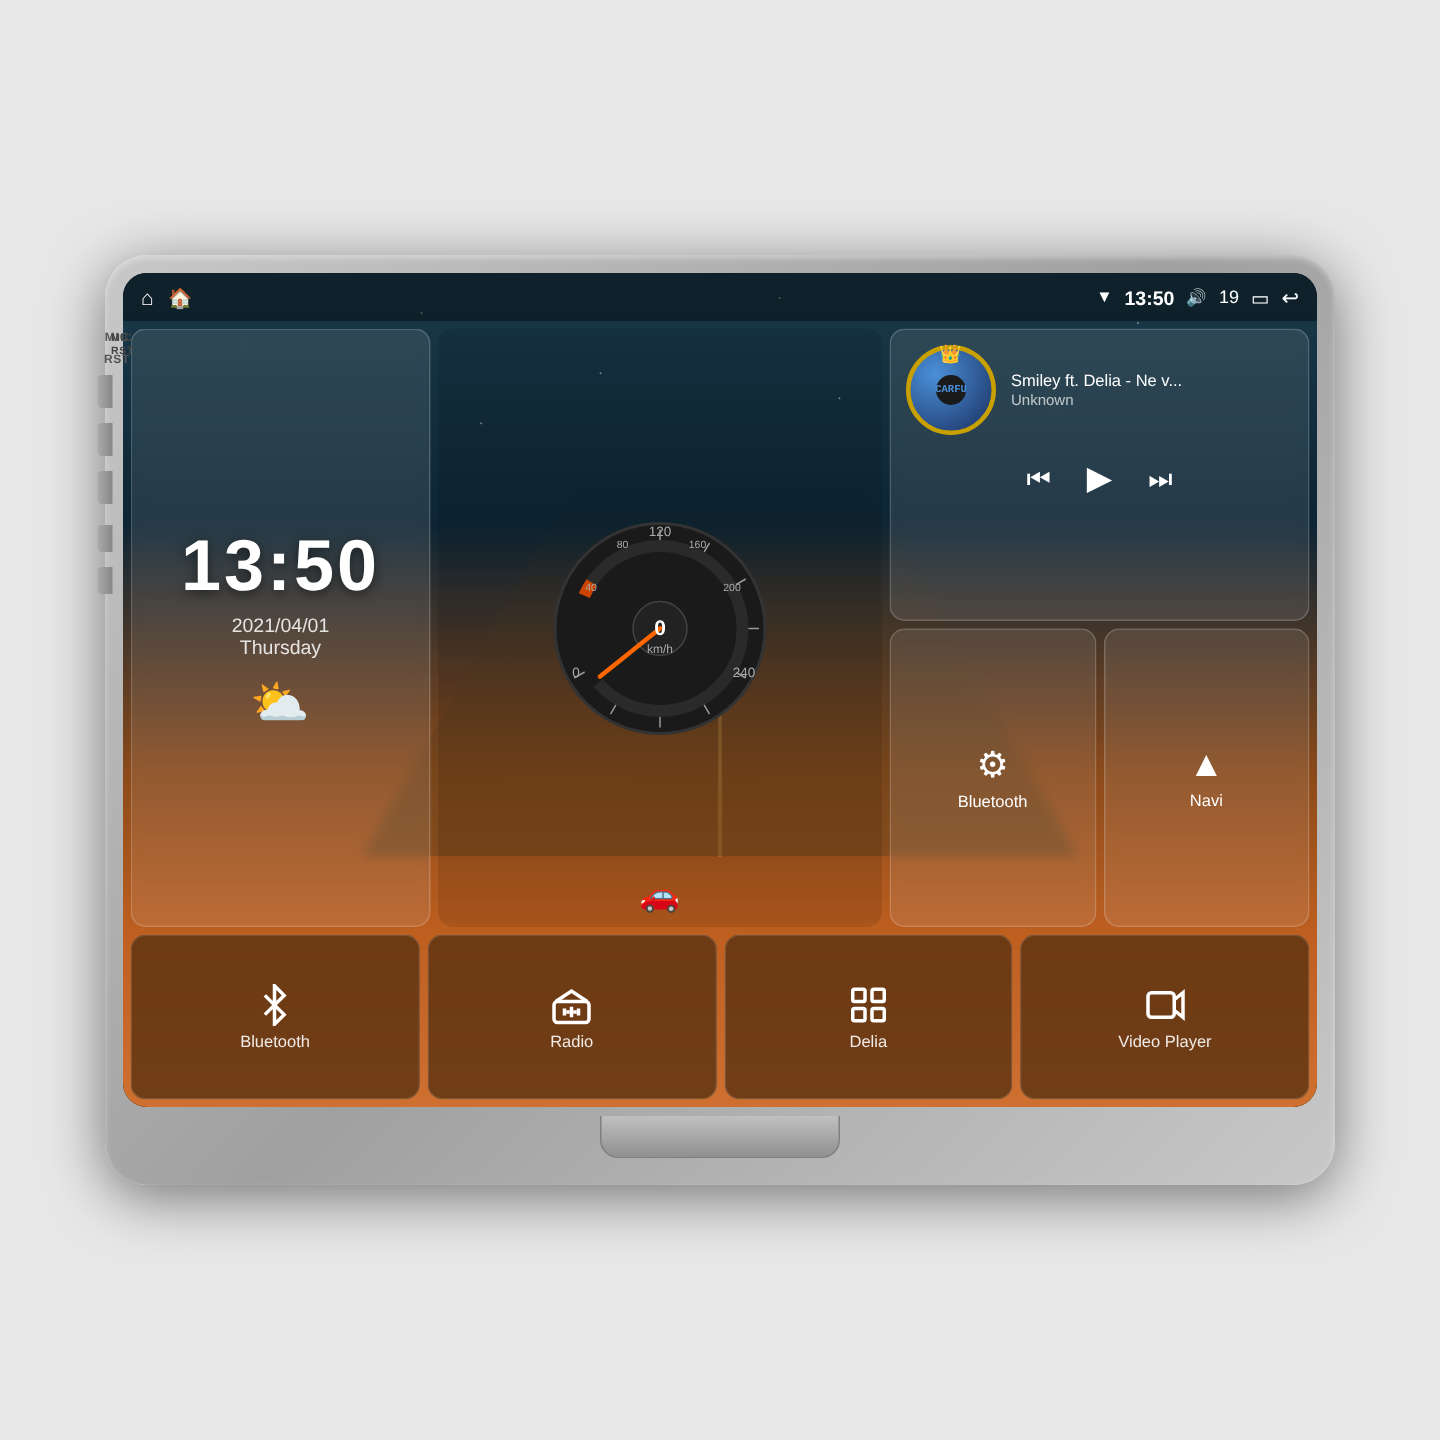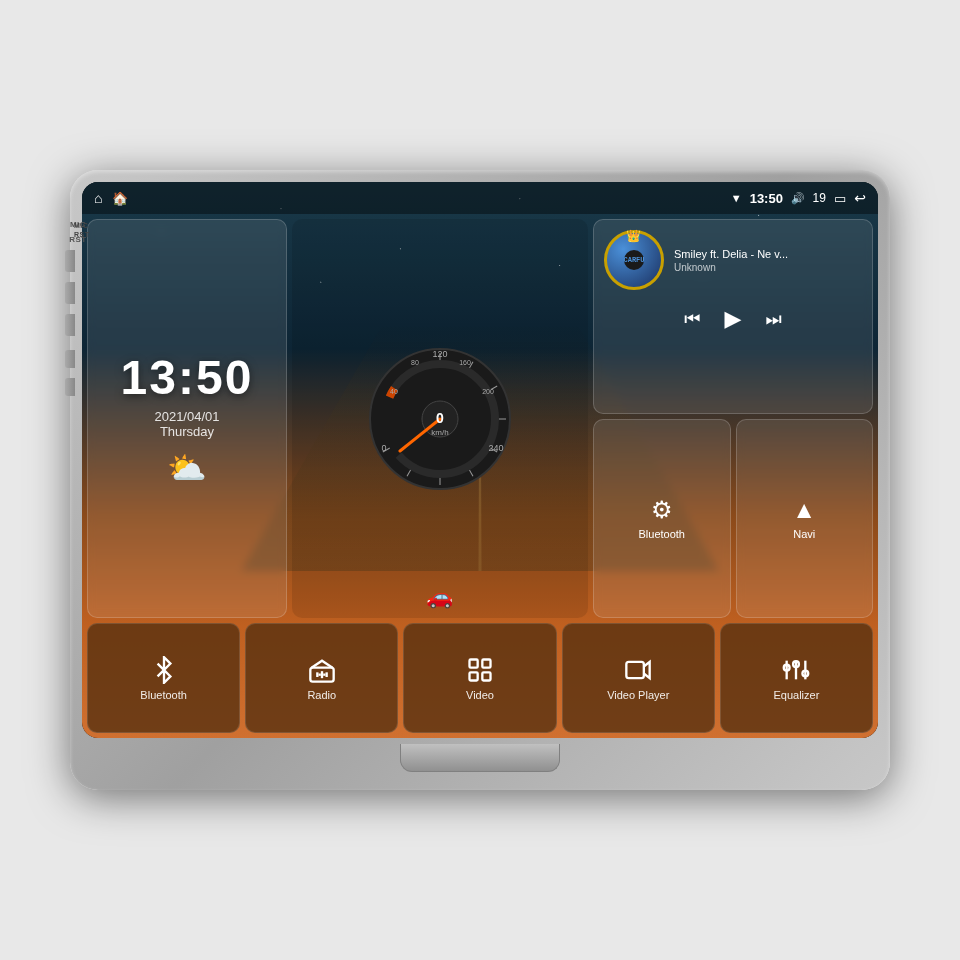--- a/index.html
+++ b/index.html
@@ -505,42 +505,31 @@
             <span class="bot-btn-label">Radio</span>
           </div>
 
           <div class="bot-btn">
             <svg viewBox="0 0 24 24" style="width:28px;height:28px;stroke:white;fill:none;stroke-width:2;">
               <rect x="3" y="3" width="7" height="7" rx="1"></rect>
               <rect x="14" y="3" width="7" height="7" rx="1"></rect>
               <rect x="3" y="14" width="7" height="7" rx="1"></rect>
               <rect x="14" y="14" width="7" height="7" rx="1"></rect>
             </svg>
-            <span class="bot-btn-label">Video</span>
+            <span class="bot-btn-label">Delia</span>
           </div>
 
           <div class="bot-btn">
             <svg viewBox="0 0 24 24" style="width:28px;height:28px;stroke:white;fill:none;stroke-width:2;">
               <rect x="2" y="5" width="15" height="14" rx="2"></rect>
               <polyline points="17 9 22 5 22 19 17 15"></polyline>
             </svg>
             <span class="bot-btn-label">Video Player</span>
           </div>
 
-          <div class="bot-btn">
-            <svg viewBox="0 0 24 24" style="width:28px;height:28px;stroke:white;fill:none;stroke-width:2;">
-              <line x1="4" y1="4" x2="4" y2="20"></line>
-              <circle cx="4" cy="10" r="2.5" fill="none"></circle>
-              <line x1="12" y1="4" x2="12" y2="20"></line>
-              <circle cx="12" cy="7" r="2.5" fill="none"></circle>
-              <line x1="20" y1="4" x2="20" y2="20"></line>
-              <circle cx="20" cy="15" r="2.5" fill="none"></circle>
-            </svg>
-            <span class="bot-btn-label">Equalizer</span>
-          </div>
 
         </div>
       </div>
 
     </div>
   </div>
 
   <div class="device-bottom">
     <div class="device-handle"></div>
   </div>

